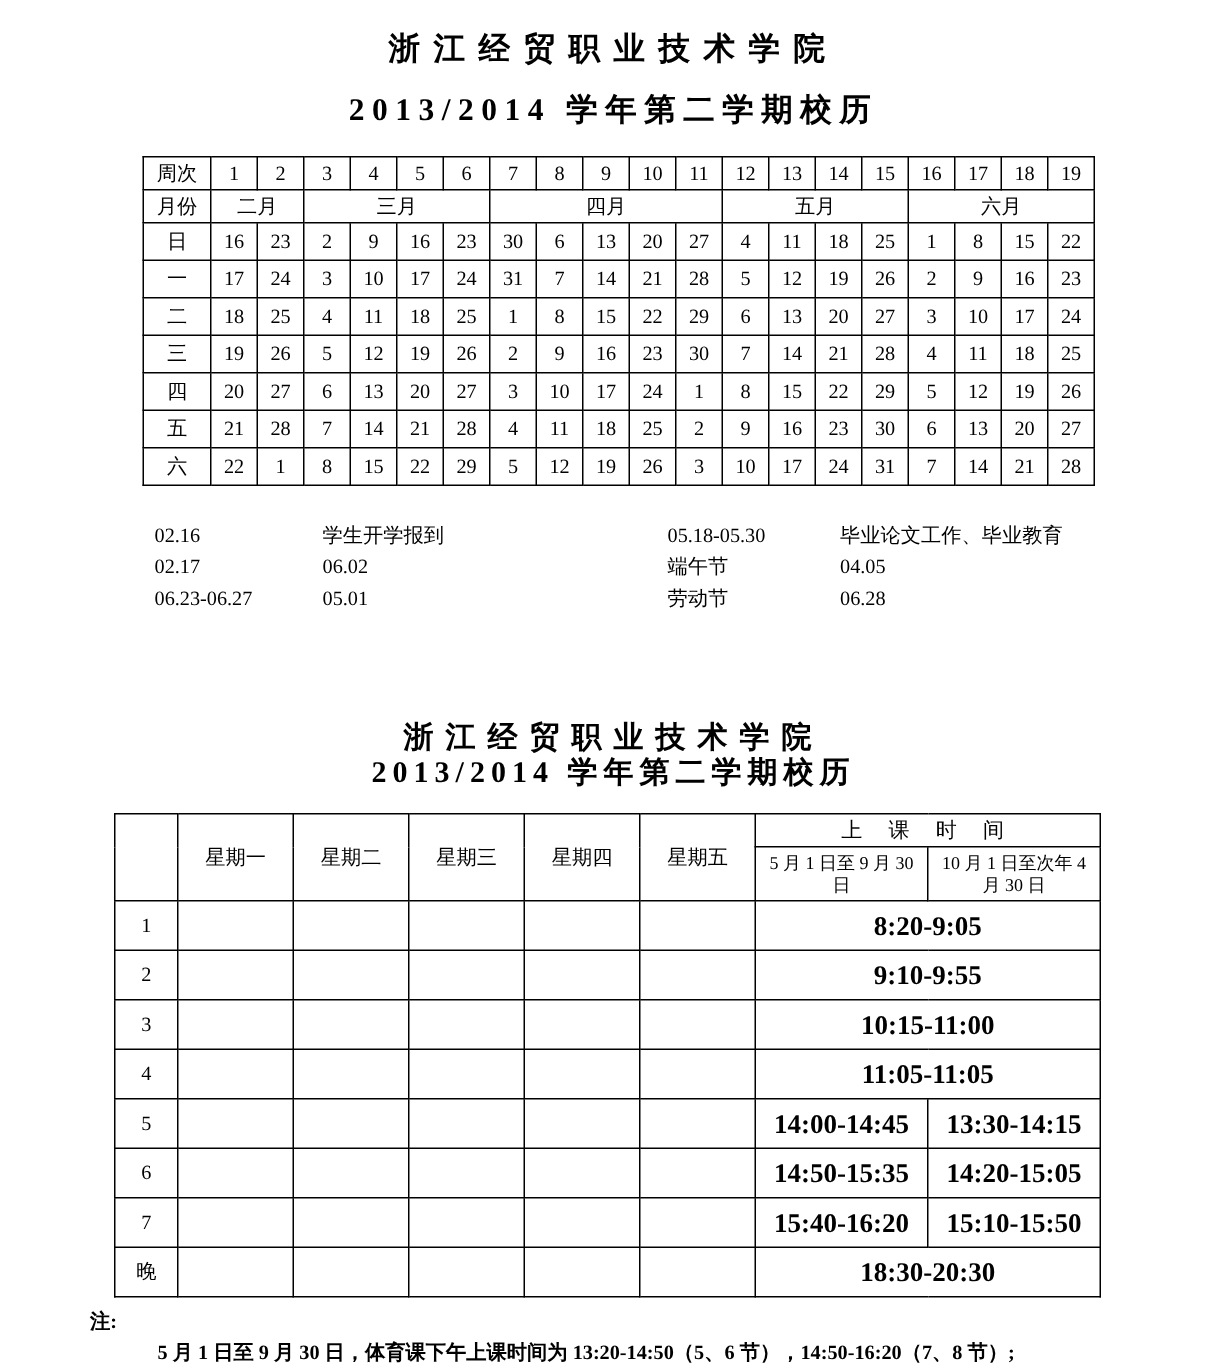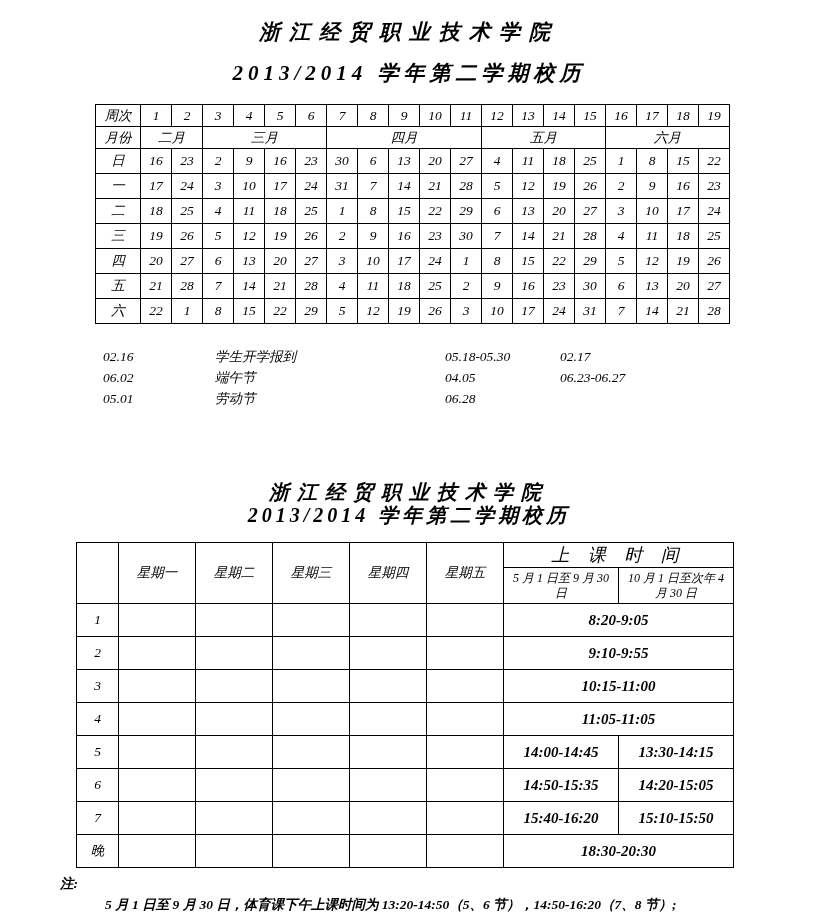--- a/index.html
+++ b/index.html
@@ -2,21 +2,20 @@
 <html><head>
 <meta charset="utf-8">
 <style>
   html,body{margin:0;padding:0;background:#ffffff;}
   .page{
     position:relative;
     width:818px;height:914px;
     background:#ffffff;color:#000;
     font-family:"Liberation Serif","DejaVu Serif",serif;
     overflow:hidden;
-    font-style:italic;
   }
   
   .sec1-title{
     margin:18px 0 0 0;text-align:center;
     font-size:21px;font-weight:bold;letter-spacing:9px;
   }
   .sec1-subtitle{
     margin:13px 0 0 0;text-align:center;
     font-size:21px;font-weight:bold;letter-spacing:5px;
   }
@@ -44,24 +43,24 @@
     font-size:20px;font-weight:bold;letter-spacing:4px;line-height:22px;
   }
   table.sched{
     border-collapse:collapse;table-layout:fixed;
     width:657px;margin:16px 0 0 76px;
   }
   table.sched td{
     border:1px solid #000;text-align:center;vertical-align:middle;
     font-size:13.5px;padding:0;overflow:hidden;
   }
-  table.sched td.timehdr{letter-spacing:7px;height:21px;font-size:18px;}
+  table.sched td.timehdr{letter-spacing:7px;height:21px;font-size:14px;}
   table.sched td.subhdr{font-size:12px;height:35px;line-height:15px;padding:0 2px;text-align:center;}
   table.sched tbody td{height:32px;}
-  table.sched td.timecell{font-weight:bold;font-size:15px;}
+  table.sched td.timecell{font-weight:bold;font-size:18px;}
   
   .note{margin:5px 0 0 60px;font-size:13.5px;font-weight:bold;line-height:21px;}
   .note-lines{padding-left:45px;}
 </style>
 </head>
 <body>
 
 <div class="page">
 
   <div class="sec1-title">浙江经贸职业技术学院</div>
@@ -275,20 +274,21 @@
           <td>21</td>
           <td>28</td>
         </tr>
       </tbody>
   </table>
 
   <div class="events" id="events">
       <div>02.16</div>
       <div>学生开学报到</div>
       <div>05.18-05.30</div>
+      <div>毕业论文工作、毕业教育</div>
       <div>02.17</div>
       <div>06.02</div>
       <div>端午节</div>
       <div>04.05</div>
       <div>06.23-06.27</div>
       <div>05.01</div>
       <div>劳动节</div>
       <div>06.28</div>
     </div>
 

